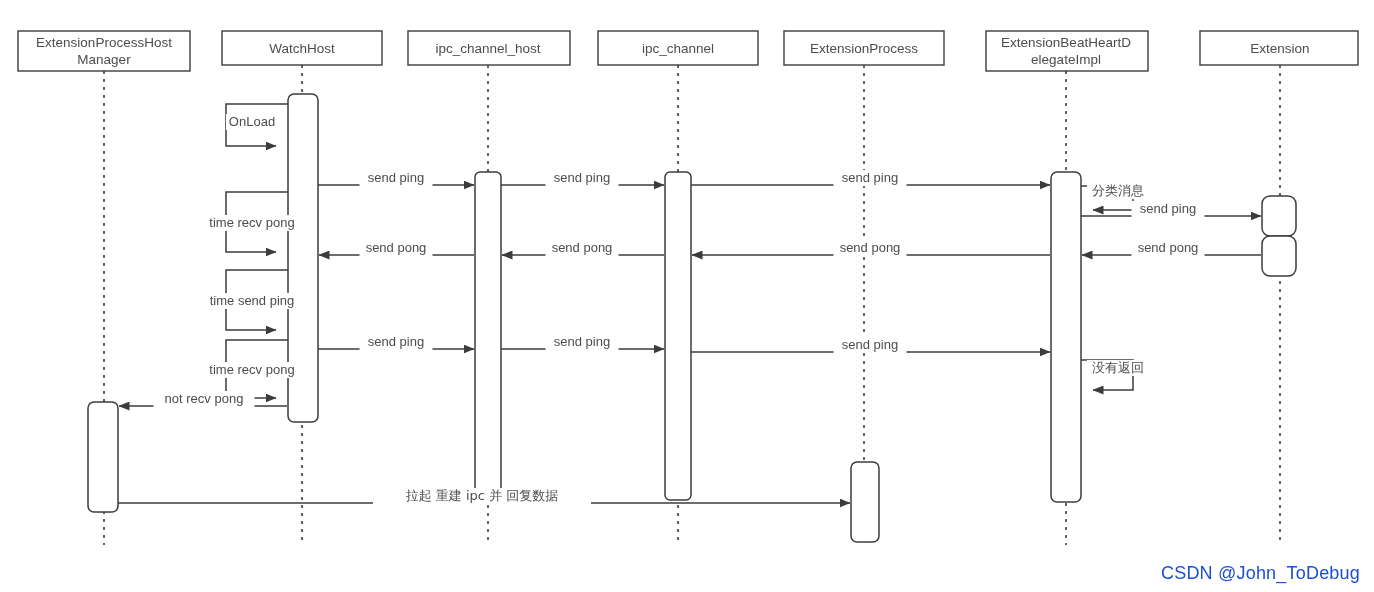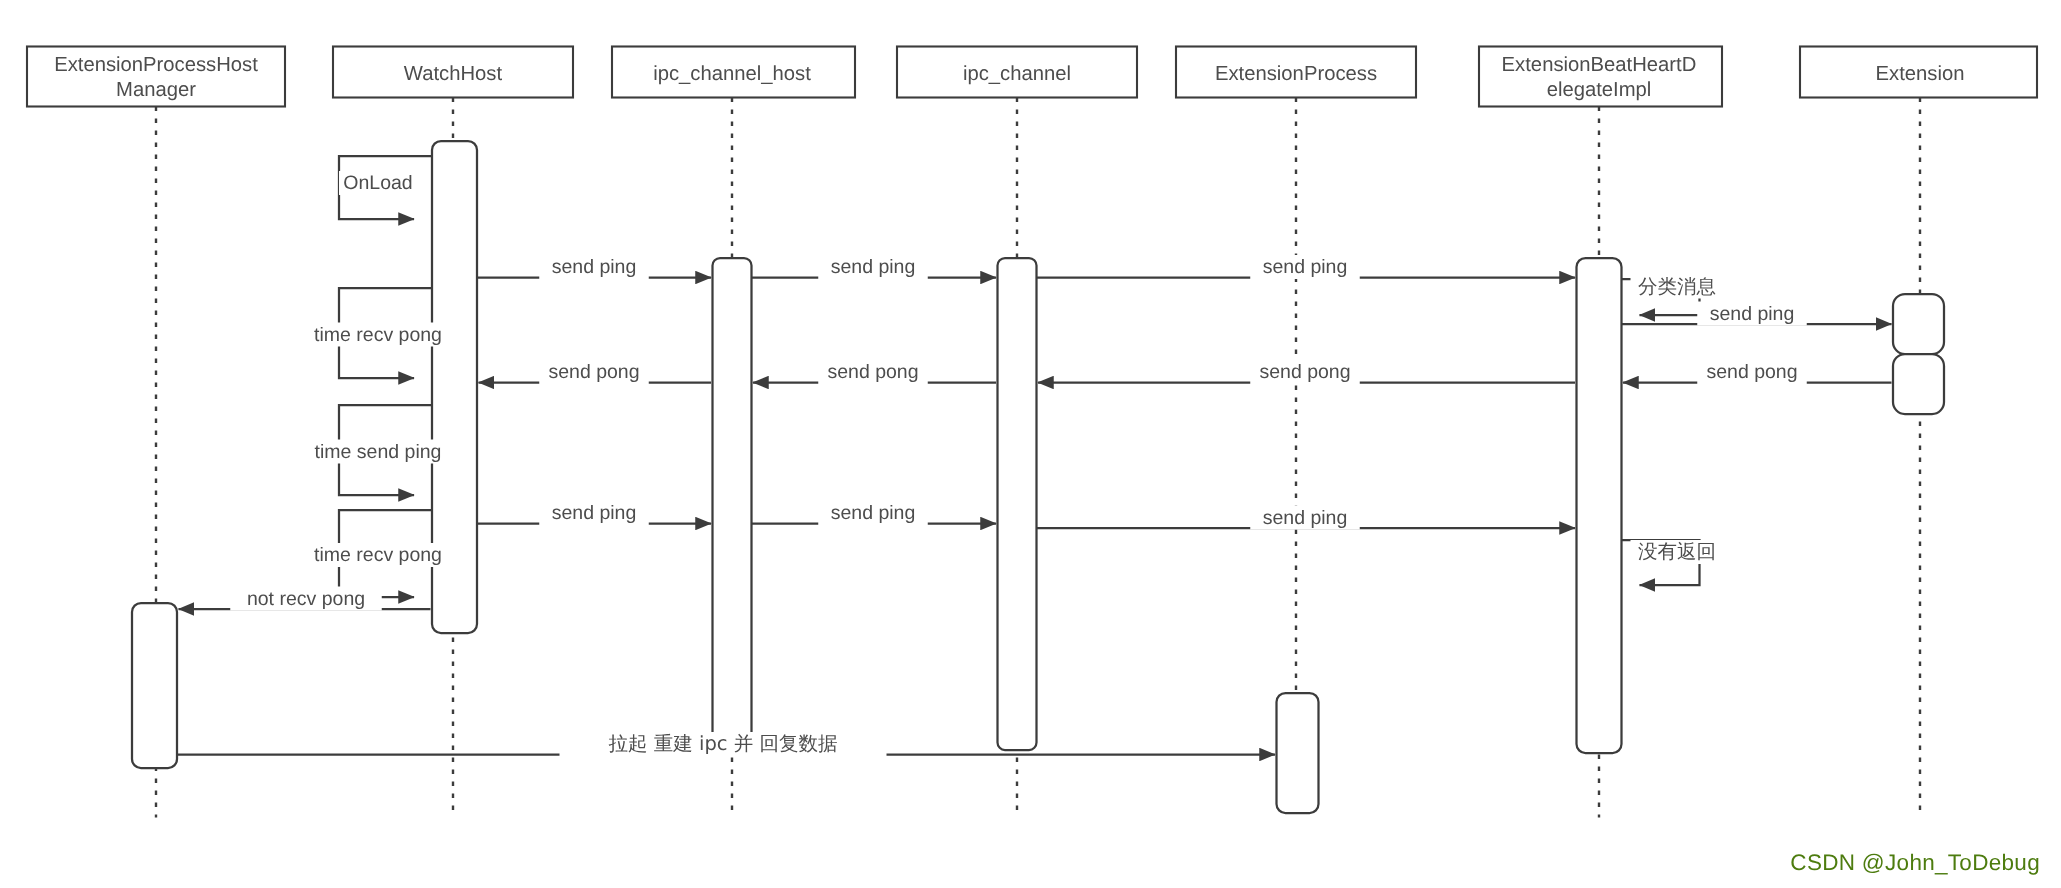--- a/index.html
+++ b/index.html
@@ -36,22 +36,22 @@
     font-family: "Liberation Sans", "DejaVu Sans", sans-serif;
   }
   .msg-label.cjk {
     font-family: "DejaVu Sans", "Liberation Sans", sans-serif;
     font-size: 13px;
   }
   .watermark {
     position: absolute;
     right: 14px;
     bottom: 8px;
-    font-size: 15px;
-    color: #4d7c0f;
+    font-size: 18px;
+    color: #1d4ed8;
     font-family: "Liberation Sans", "DejaVu Sans", sans-serif;
     letter-spacing: 0.2px;
     user-select: none;
   }
   .hdr-box {
     fill: #ffffff;
     stroke: #3c3c3c;
     stroke-width: 1.4;
   }
   .lifeline {

